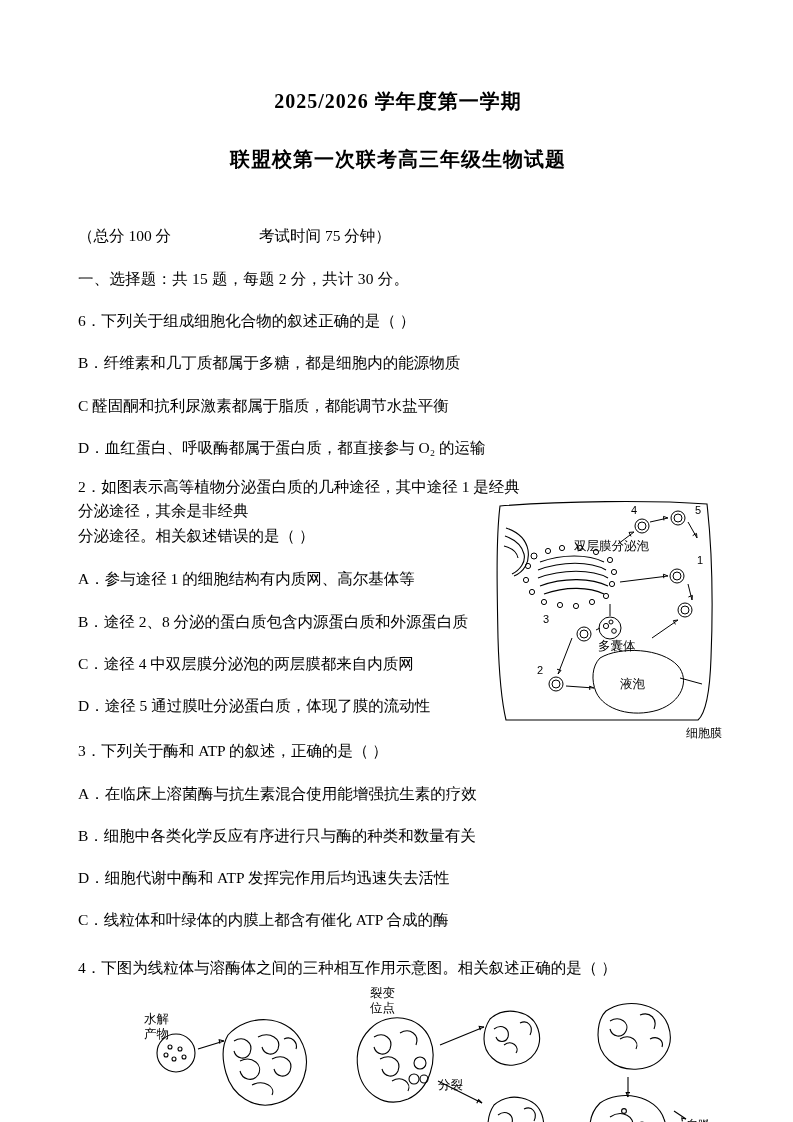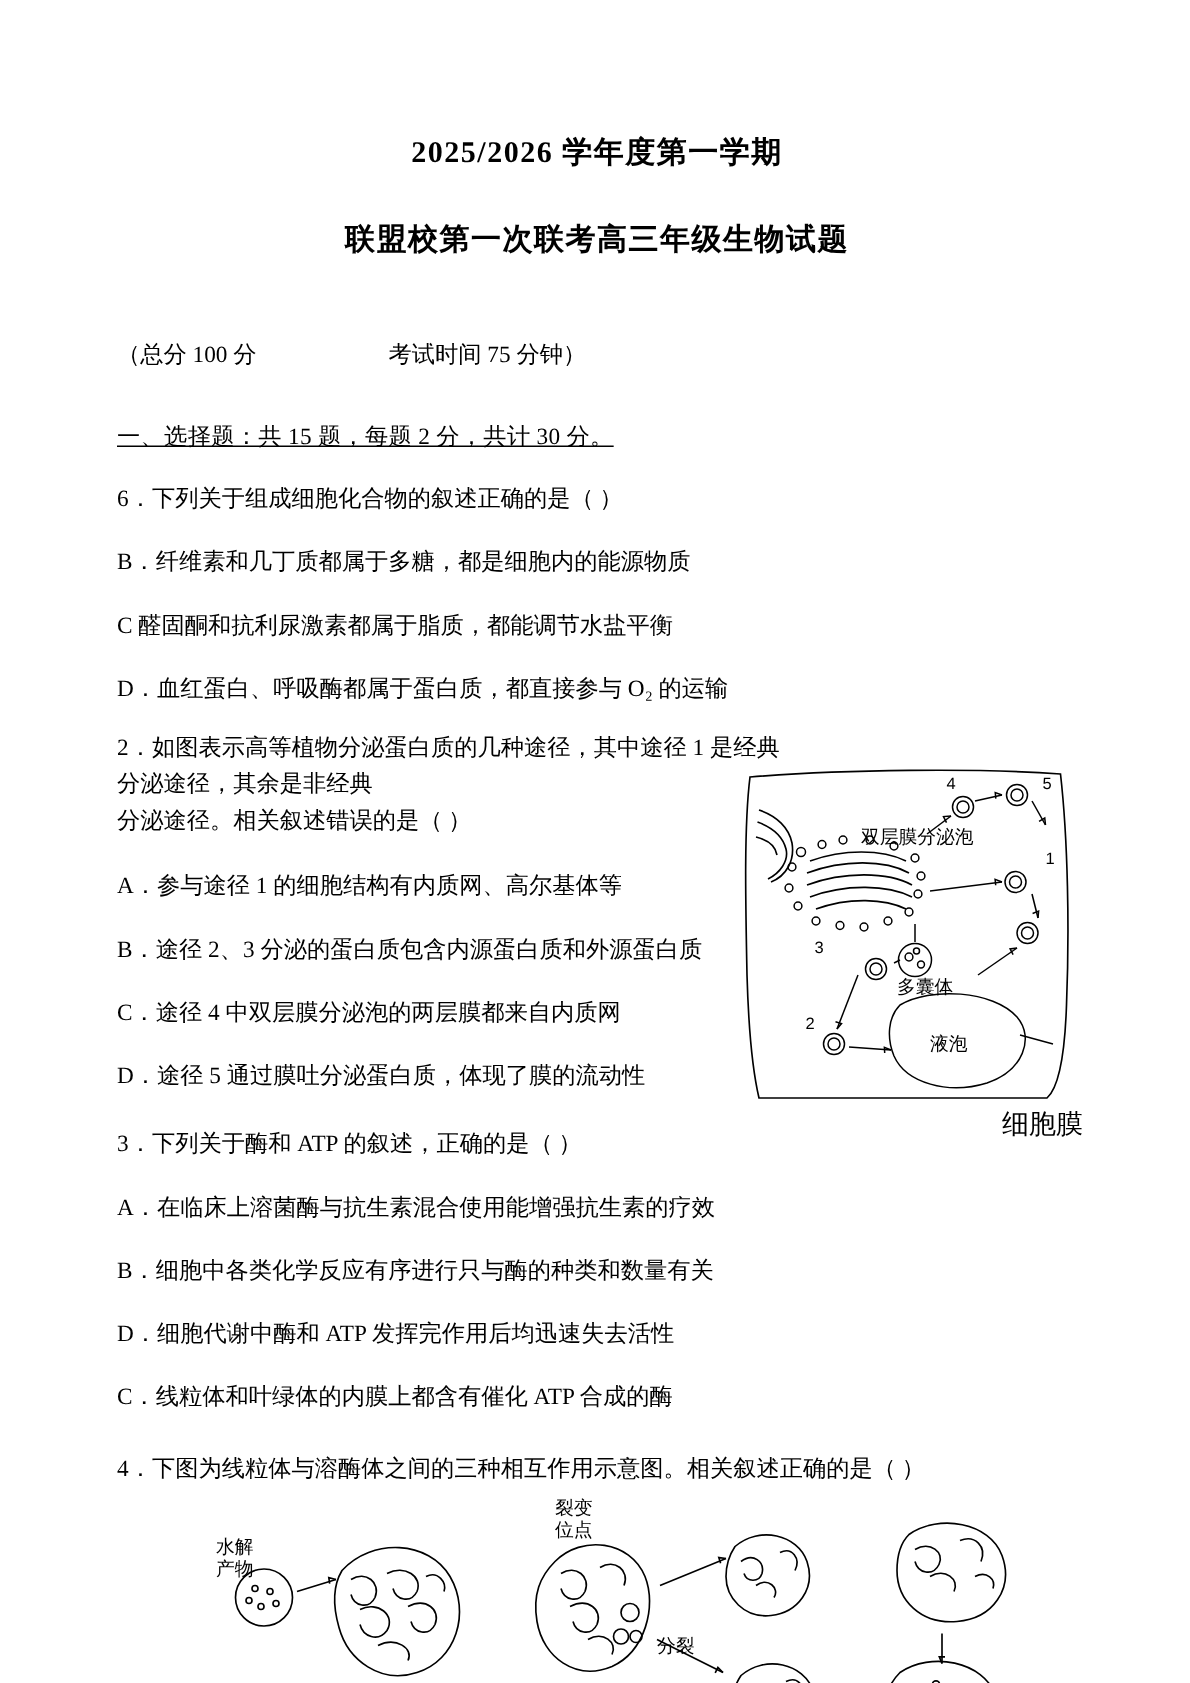--- a/index.html
+++ b/index.html
@@ -40,23 +40,22 @@
 
   .subinfo {
     text-align: left;
     font-size: 15.5px;
     margin-top: 53px;
   }
   .subinfo .gap { display: inline-block; width: 88px; }
 
   .sectionhead {
     font-size: 15.5px;
-    margin-top: 34px;
+    margin-top: 22px;
     letter-spacing: 0.2px;
-    text-decoration: underline;
   }
 
   .q {
     font-size: 15.5px;
     margin-top: 19px;
     line-height: 1.5;
   }
   .opt {
     font-size: 15.5px;
     margin-top: 19px;
@@ -72,21 +71,21 @@
     position: absolute;
     right: -6px;
     top: 13px;
     width: 232px;
     height: 240px;
   }
   .fig-label-cellmem {
     position: absolute;
     right: -4px;
     top: 250px;
-    font-size: 18px;
+    font-size: 12px;
   }
 
   .fig-mito {
     margin-top: 6px;
     margin-left: 30px;
     width: 600px;
     height: 178px;
     position: relative;
   }
 </style>
@@ -108,21 +107,21 @@
     <div class="q">6．下列关于组成细胞化合物的叙述正确的是（        ）</div>
     <div class="opt">B．纤维素和几丁质都属于多糖，都是细胞内的能源物质</div>
     <div class="opt">C  醛固酮和抗利尿激素都属于脂质，都能调节水盐平衡</div>
     <div class="opt">D．血红蛋白、呼吸酶都属于蛋白质，都直接参与 O₂ 的运输</div>
 
     <div class="q2wrap">
       <div class="q2text">
         <div class="q2line" style="margin-top:16px;">2．如图表示高等植物分泌蛋白质的几种途径，其中途径 1 是经典分泌途径，其余是非经典</div>
         <div class="q2line">分泌途径。相关叙述错误的是（        ）</div>
         <div class="opt">A．参与途径 1 的细胞结构有内质网、高尔基体等</div>
-        <div class="opt">B．途径 2、3 分泌的蛋白质包含内源蛋白质和外源蛋白质</div>
+        <div class="opt">B．途径 2、8 分泌的蛋白质包含内源蛋白质和外源蛋白质</div>
         <div class="opt">C．途径 4 中双层膜分泌泡的两层膜都来自内质网</div>
         <div class="opt">D．途径 5 通过膜吐分泌蛋白质，体现了膜的流动性</div>
       </div>
 
       <div class="fig-secretion">
         <svg width="232" height="240" viewBox="0 0 232 240" xmlns="http://www.w3.org/2000/svg">
           <g fill="none" stroke="#000" stroke-width="1.1">
 
             <path d="M8,18 C4,50 5,100 6,150 C7,185 10,215 14,232 L206,232 C214,225 218,200 219,170 C221,120 220,60 215,16 C160,12 70,13 8,18 Z"></path>
 

